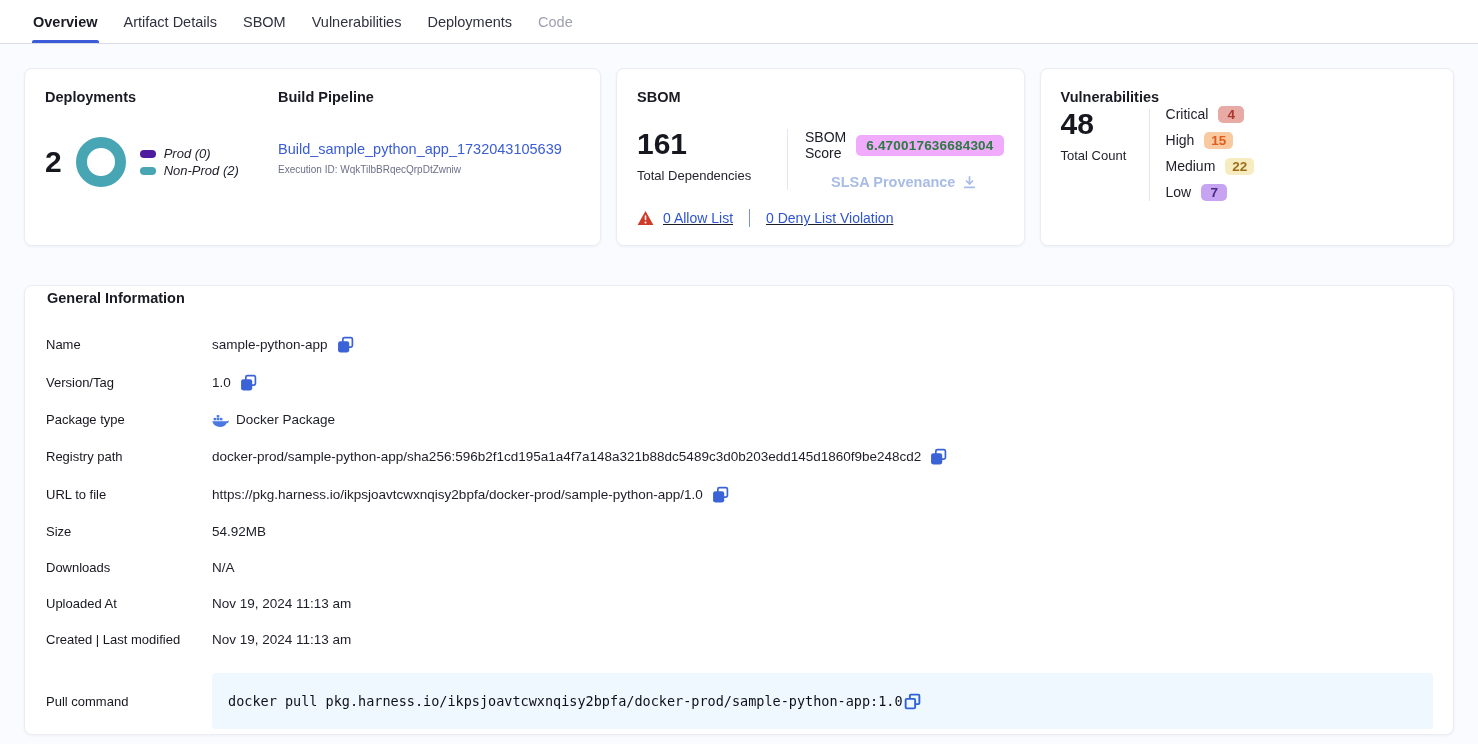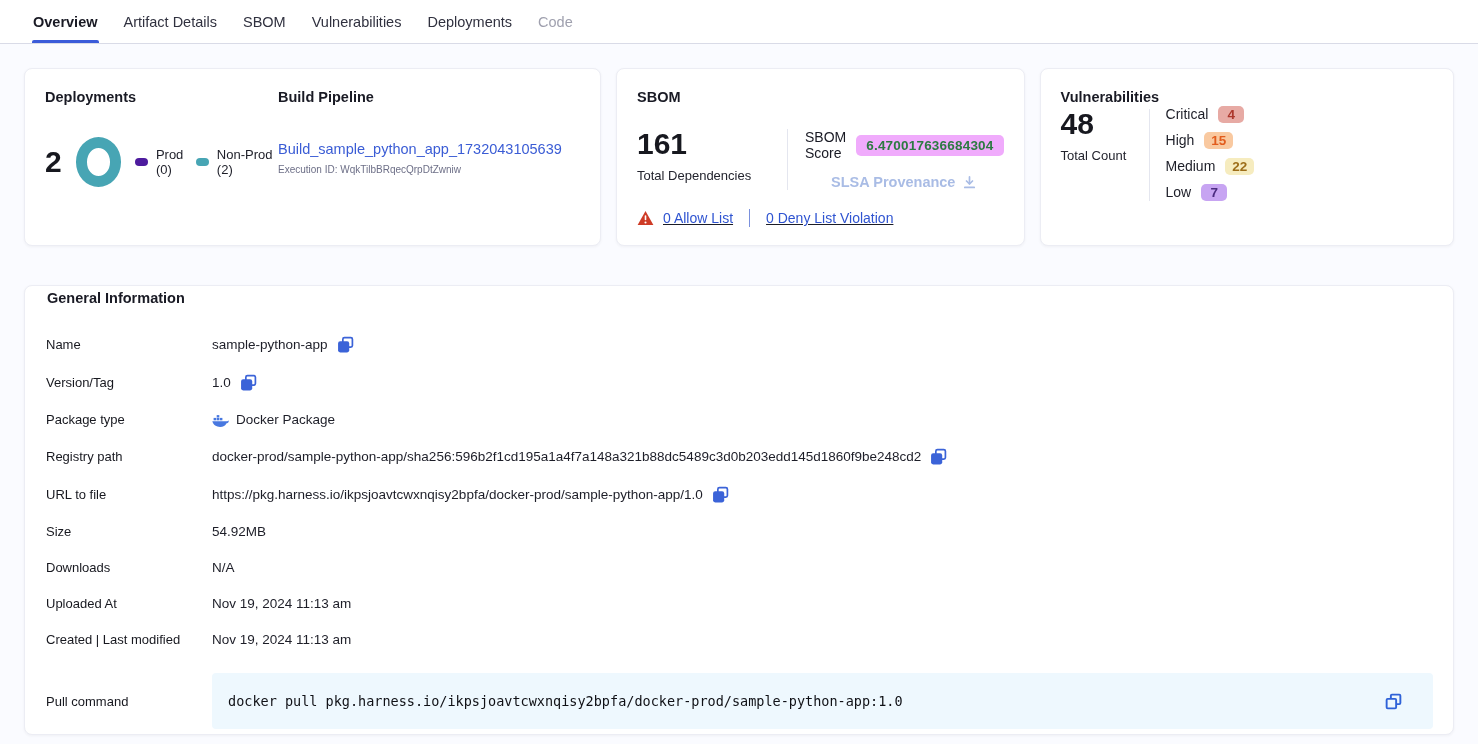--- a/index.html
+++ b/index.html
@@ -41,21 +41,21 @@
   .vdiv { width:1px; background:#e4e6ef; align-self:stretch; }
   
   .split { display:flex; height:100%; }
   .deploy-col { width:233px; }
   .pipeline-col { flex:1; }
   .deploy-body { display:flex; align-items:center; gap:14px; margin-top:32px; }
   .donut {
     width:50px; height:50px; border-radius:50%;
     border:11px solid #47a5b4; display:inline-block;
   }
-  .legend { display:flex; flex-direction:row; gap:2px; }
+  .legend { display:flex; flex-direction:column; gap:2px;font-style:italic; }
   .legend-row { display:flex; align-items:center; gap:8px; font-size:13px; color:#1d1e28; }
   .legend-pill { width:16px; height:8px; border-radius:4px; display:inline-block; }
   .pipeline-link {
     display:inline-block; margin-top:36px; font-size:14.5px; color:#3a5cd5;
     text-decoration:none; cursor:pointer;
   }
   .exec-id { margin-top:6px; font-size:10px; color:#6d6f87; }
   
   .sbom-mid { display:flex; margin-top:24px; }
   .sbom-left { width:150px; }
@@ -87,21 +87,21 @@
   .gi-card { margin:39px 24px 0 24px; height:450px; padding:4px 20px; }
   .gi-title { font-size:14.5px; font-weight:700; color:#191a24; margin-bottom:30px; margin-left:2px; }
   .gi-row { display:flex; align-items:center; margin-bottom:21px; padding-left:1px; }
   .gi-label { width:166px; flex:0 0 166px; font-size:13px; font-weight:400; color:#17181f; }
   .gi-value { display:flex; align-items:center; gap:9px; font-size:13.5px; color:#1d1e28; }
   .copy-btn { background:none; border:none; padding:0; cursor:pointer; line-height:0; }
   .pkg-value { display:flex; align-items:center; gap:7px; }
   .pull-row { margin-top:26px; margin-bottom:0; }
   .pull-box {
     flex:1; height:56px; background:#eef8fe; border-radius:4px;
-    display:flex; align-items:center; justify-content:space-between;
+    display:flex; align-items:center; justify-content:flex-start;
     padding:0 30px 0 16px;
   }
   .pull-box code {
     font-family:"DejaVu Sans Mono","Liberation Mono",monospace;
     font-size:13.5px; color:#101116;
   }
 </style>
 </head>
 <body>
 

